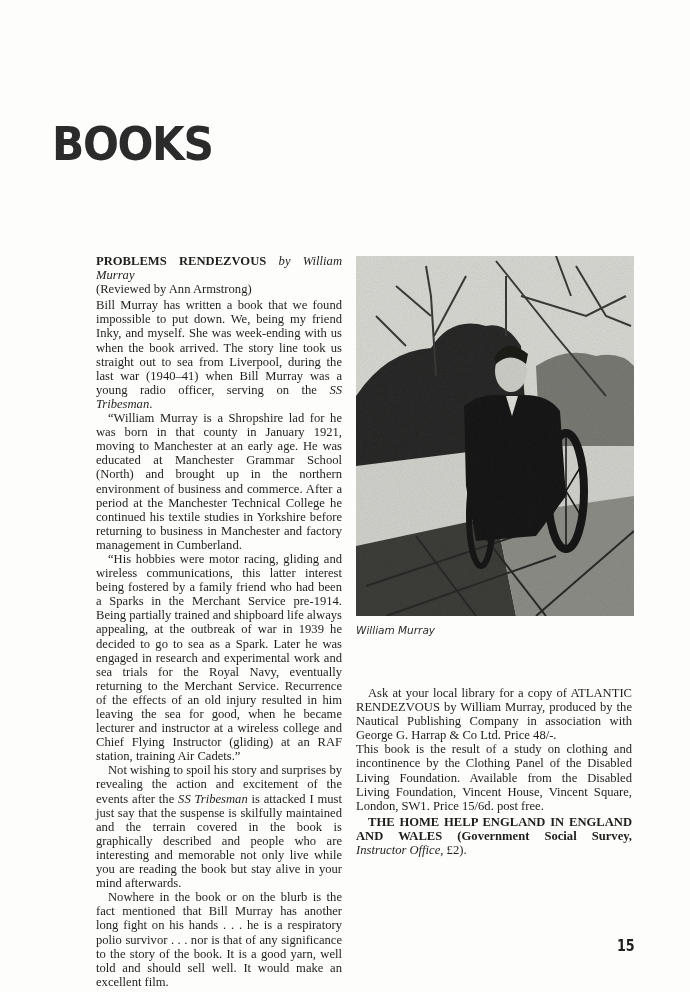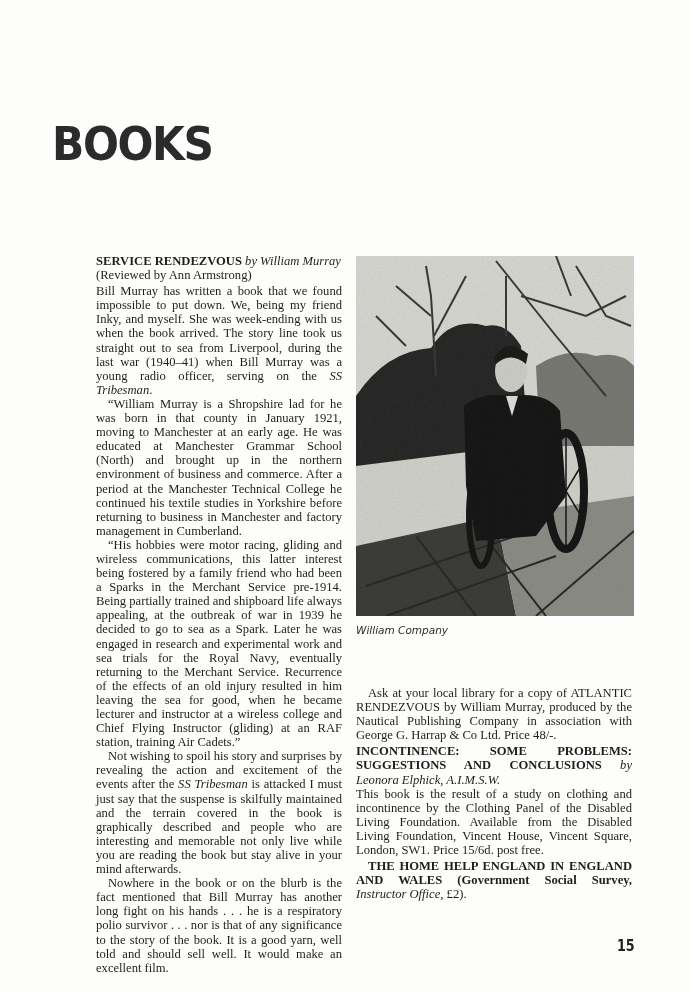--- a/index.html
+++ b/index.html
@@ -42,21 +42,21 @@
       transform: scaleX(0.85); transform-origin: left top;
     }
   </style>
 </head>
 <body>
 
 <h1 class="section-heading">BOOKS</h1>
 
 <div class="col col-left">
   <p>
-    <span class="b">SERVICE RENDEZVOUS</span>
+    <span class="b">PROBLEMS RENDEZVOUS</span>
     <span class="i">by William Murray</span>
   </p>
   <p>(Reviewed by Ann Armstrong)</p>
   <p class="gap"><span>Bill Murray has written a book that we found impossible to put down. We, being my friend Inky, and myself. She was week-ending with us when the book arrived. The story line took us straight out to sea from Liverpool, during the last war (1940–41) when Bill Murray was a young radio officer, serving on the </span><span class="i">SS Tribesman</span><span>.</span></p>
   <p class="indent">“William Murray is a Shropshire lad for he was born in that county in January 1921, moving to Manchester at an early age. He was educated at Manchester Grammar School (North) and brought up in the northern environment of business and commerce. After a period at the Manchester Technical College he continued his textile studies in Yorkshire before returning to business in Manchester and factory management in Cumberland.</p>
   <p class="indent">“His hobbies were motor racing, gliding and wireless communications, this latter interest being fostered by a family friend who had been a Sparks in the Merchant Service pre-1914. Being partially trained and shipboard life always appealing, at the outbreak of war in 1939 he decided to go to sea as a Spark. Later he was engaged in research and experimental work and sea trials for the Royal Navy, eventually returning to the Merchant Service. Recurrence of the effects of an old injury resulted in him leaving the sea for good, when he became lecturer and instructor at a wireless college and Chief Flying Instructor (gliding) at an RAF station, training Air Cadets.”</p>
   <p class="indent"><span>Not wishing to spoil his story and surprises by revealing the action and excitement of the events after the </span><span class="i">SS Tribesman</span><span> is attacked I must just say that the suspense is skilfully maintained and the terrain covered in the book is graphically described and people who are interesting and memorable not only live while you are reading the book but stay alive in your mind afterwards.</span></p>
   <p class="indent">Nowhere in the book or on the blurb is the fact mentioned that Bill Murray has another long fight on his hands . . . he is a respiratory polio survivor . . . nor is that of any significance to the story of the book. It is a good yarn, well told and should sell well. It would make an excellent film.</p>
 </div>
 
@@ -109,28 +109,23 @@
       <ellipse cx="125" cy="260" rx="12" ry="50" fill="none" stroke="#151514" stroke-width="6"></ellipse>
       <ellipse cx="210" cy="235" rx="18" ry="58" fill="none" stroke="#151514" stroke-width="8"></ellipse>
       <g stroke="#151514" stroke-width="1.5">
         <line x1="210" y1="180" x2="210" y2="292"></line>
           <line x1="195" y1="210" x2="225" y2="260"></line>
         <line x1="225" y1="210" x2="195" y2="260"></line>
       </g>
     </g>
   </svg>
 </div>
-<p class="caption">William Company</p>
+<p class="caption">William Murray</p>
 
 <div class="col col-right">
   <p class="indent">Ask at your local library for a copy of ATLANTIC RENDEZVOUS by William Murray, produced by the Nautical Publishing Company in association with George G. Harrap &amp; Co Ltd. Price 48/-.</p>
 
-  <p class="gap">
-    <span class="b">INCONTINENCE: SOME PROBLEMS: SUGGESTIONS AND CONCLUSIONS</span>
-    <span class="i">by</span>
-    <span class="i">Leonora Elphick, A.I.M.S.W.</span>
-  </p>
   <p>This book is the result of a study on clothing and incontinence by the Clothing Panel of the Disabled Living Foundation. Available from the Disabled Living Foundation, Vincent House, Vincent Square, London, SW1. Price 15/6d. post free.</p>
 
   <p class="gap indent"><span class="b">THE HOME HELP ENGLAND IN ENGLAND AND WALES</span><span class="b"> (Government Social Survey, </span><span class="i">Instructor Office</span><span>, £2).</span></p>
 </div>
 
 <div class="page-number">15</div>
 
 </body></html>

